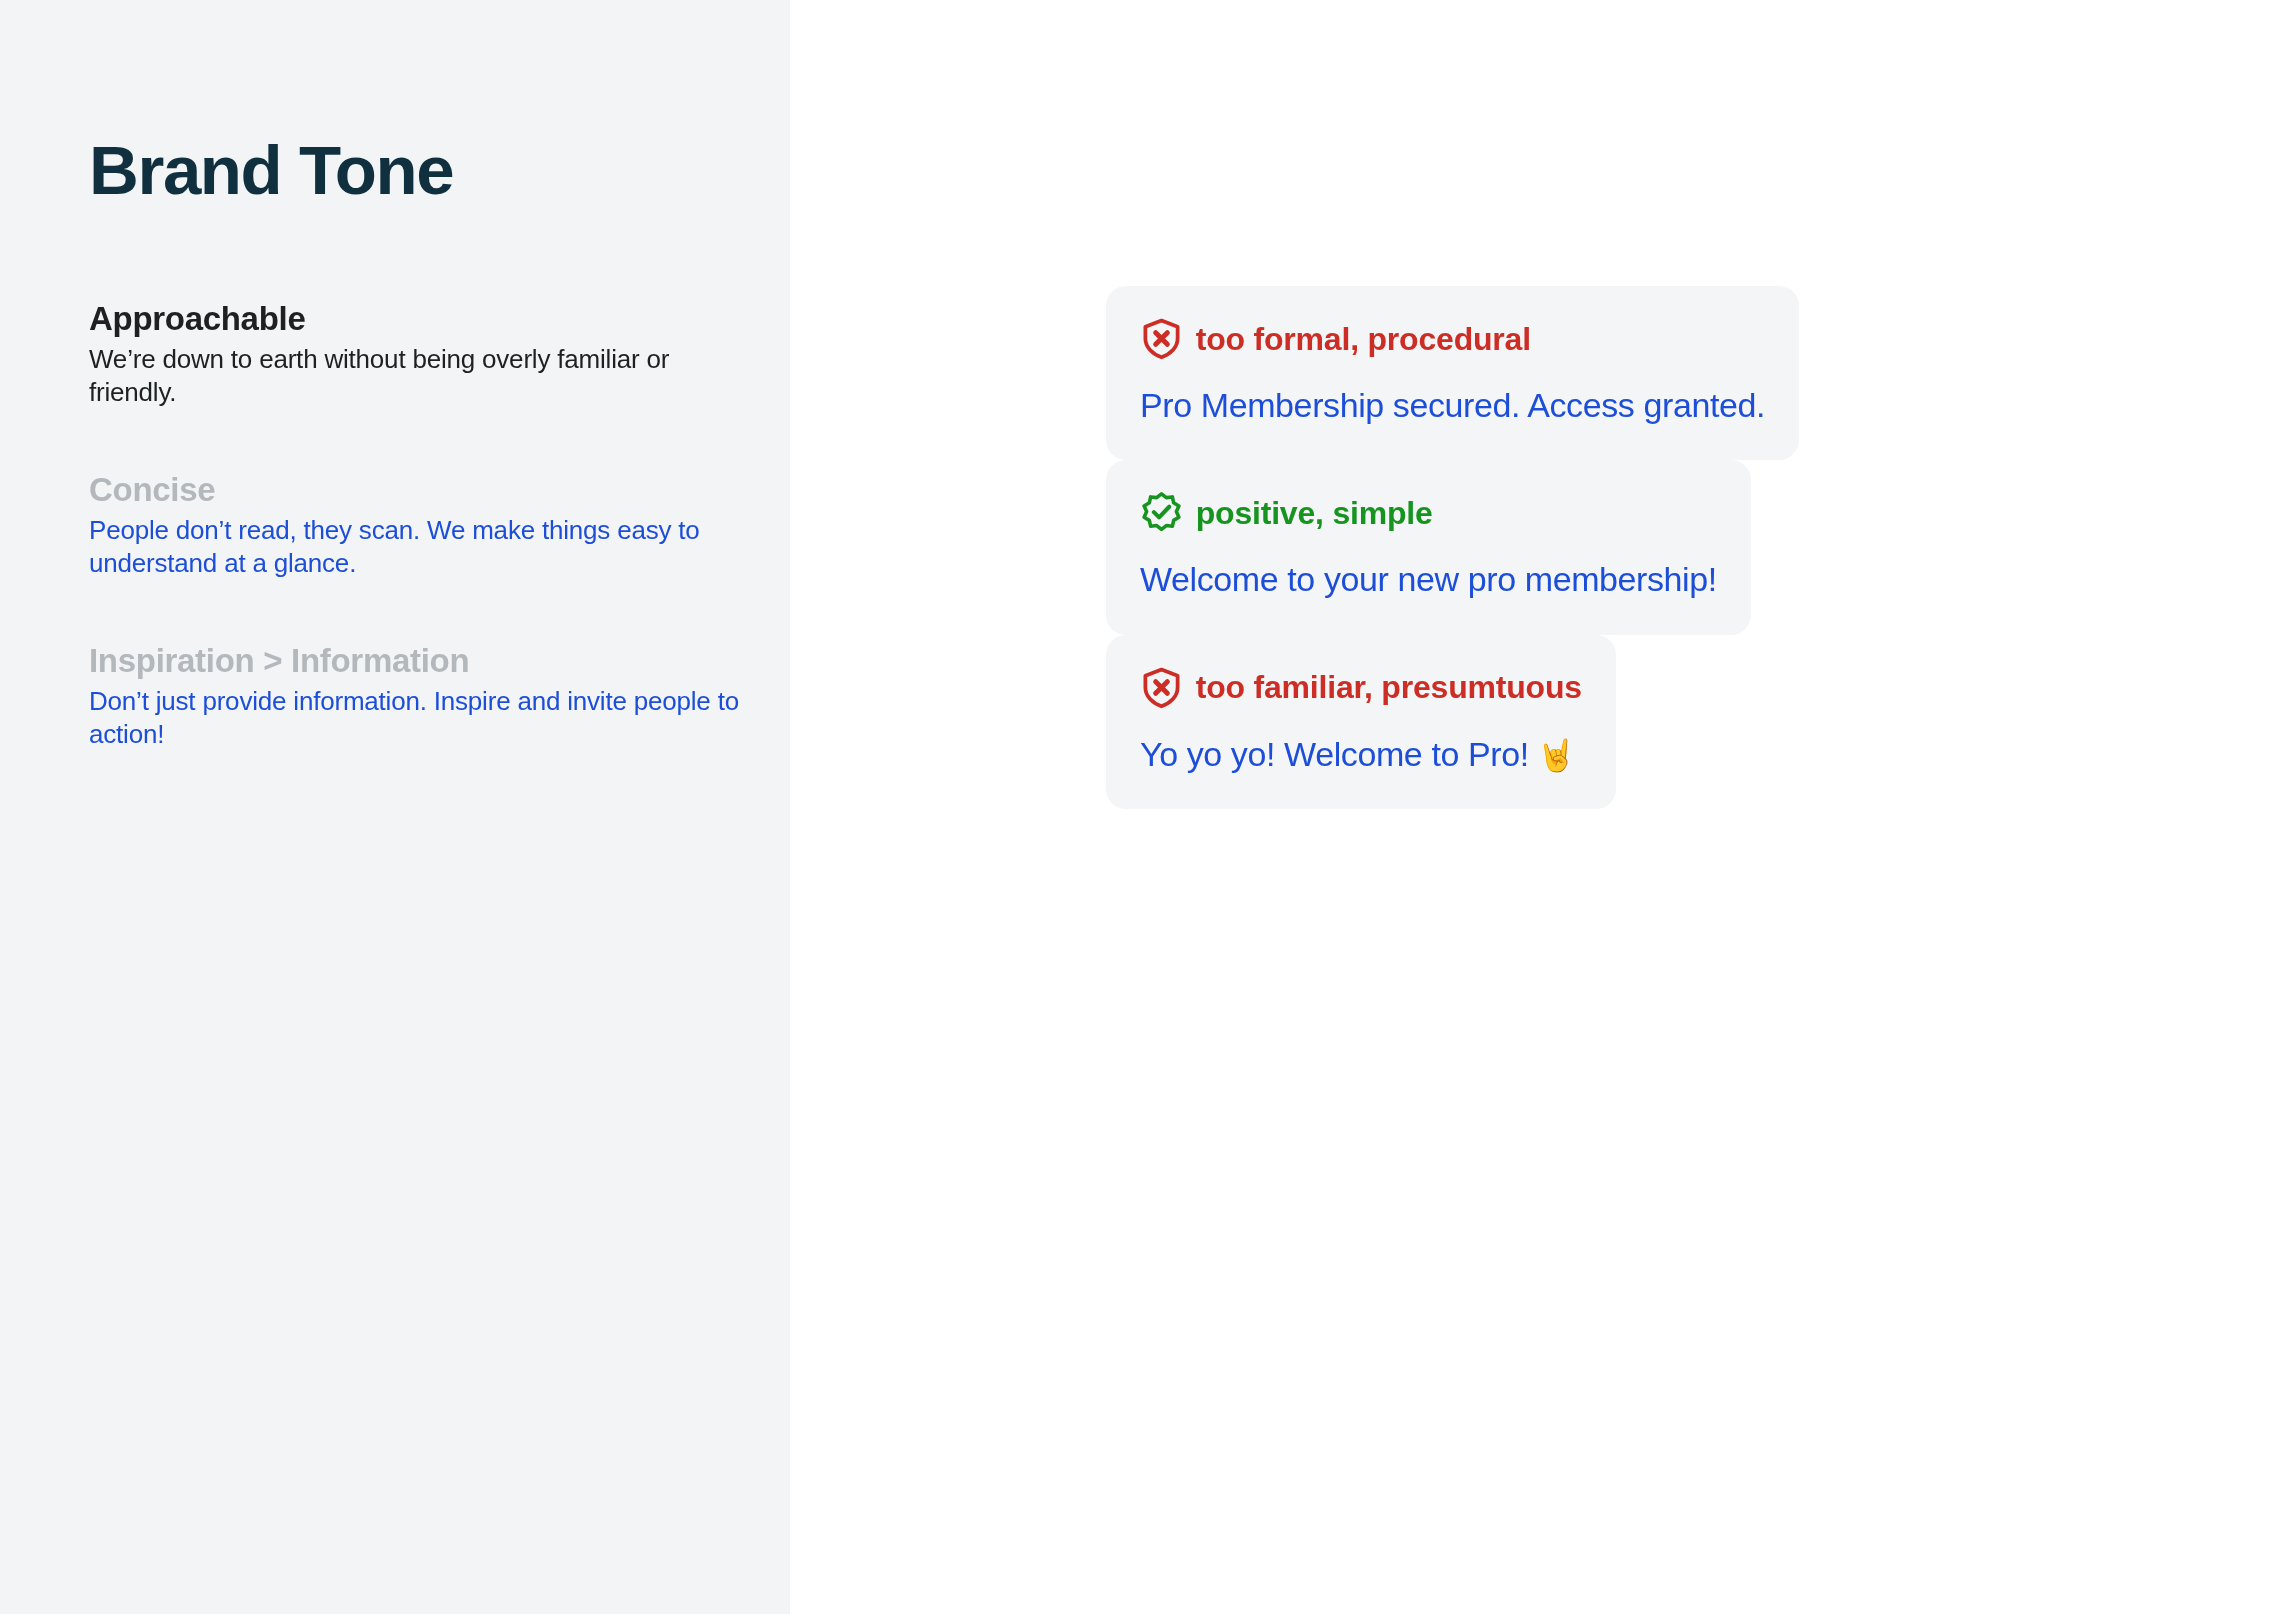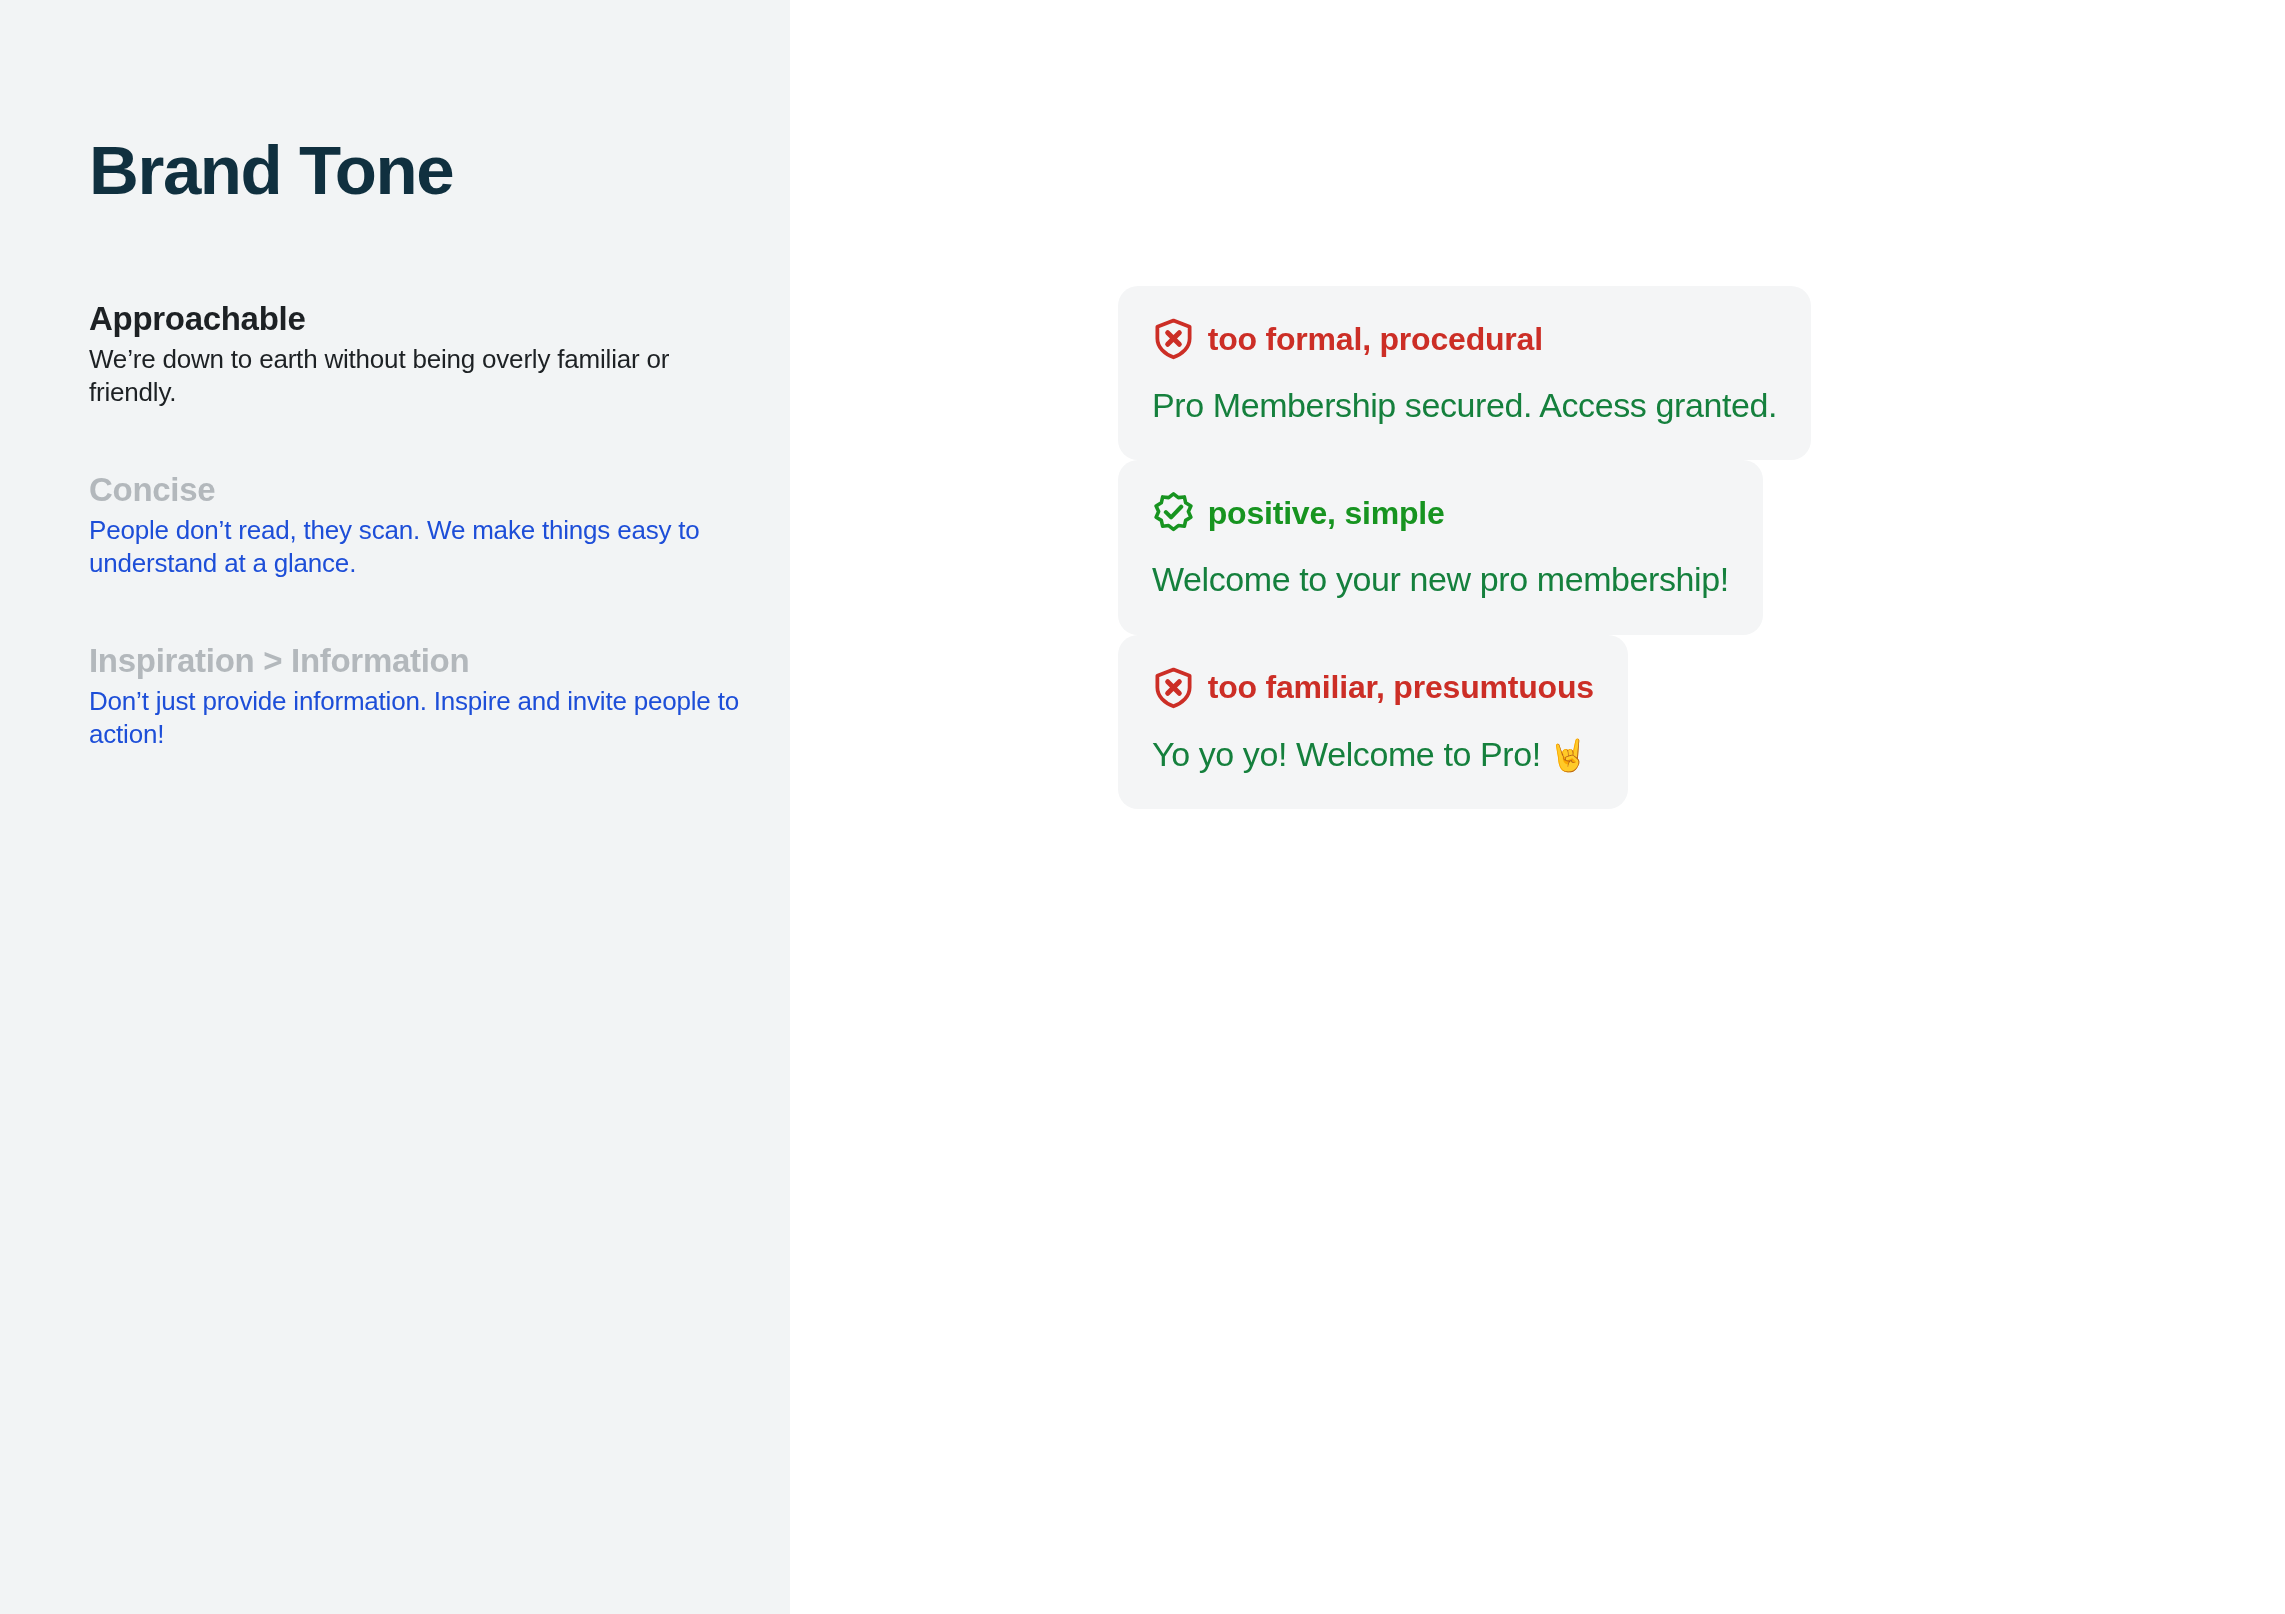--- a/index.html
+++ b/index.html
@@ -50,21 +50,21 @@
   .principle.dim .principle-title { color:#b3b8bc; }
   .principle.dim .principle-body  { color:#1d4ed8; }
 
   
   .canvas {
     position:relative;
     flex:1 1 auto;
     height:1615px;
     background:#ffffff;
   }
-  .cards { position:absolute; left:328px; top:286px; }
+  .cards { position:absolute; left:316px; top:286px; }
   .card {
     background:#f4f5f6;
     border-radius:20px;
     padding:31px 34px 34px 34px;
     box-sizing:border-box;
     display:inline-block;
     margin-bottom:69px;
   }
   .card:last-child { margin-bottom:0; }
   .card-row { display:block; }
@@ -80,21 +80,21 @@
     font-weight:700;
     letter-spacing:-0.2px;
     line-height:1;
     white-space:nowrap;
   }
   .card-label.bad  { color:#cc2e26; }
   .card-label.good { color:#179420; }
   .card-message {
     font-size:34px;
     font-weight:400;
-    color:#15803d;
+    color:#1d4ed8;
     line-height:1.22;
     letter-spacing:-0.4px;
     white-space:nowrap;
     margin:0;
   }
   .emoji { font-size:31px; }
 </style>
 </head>
 <body>
 

